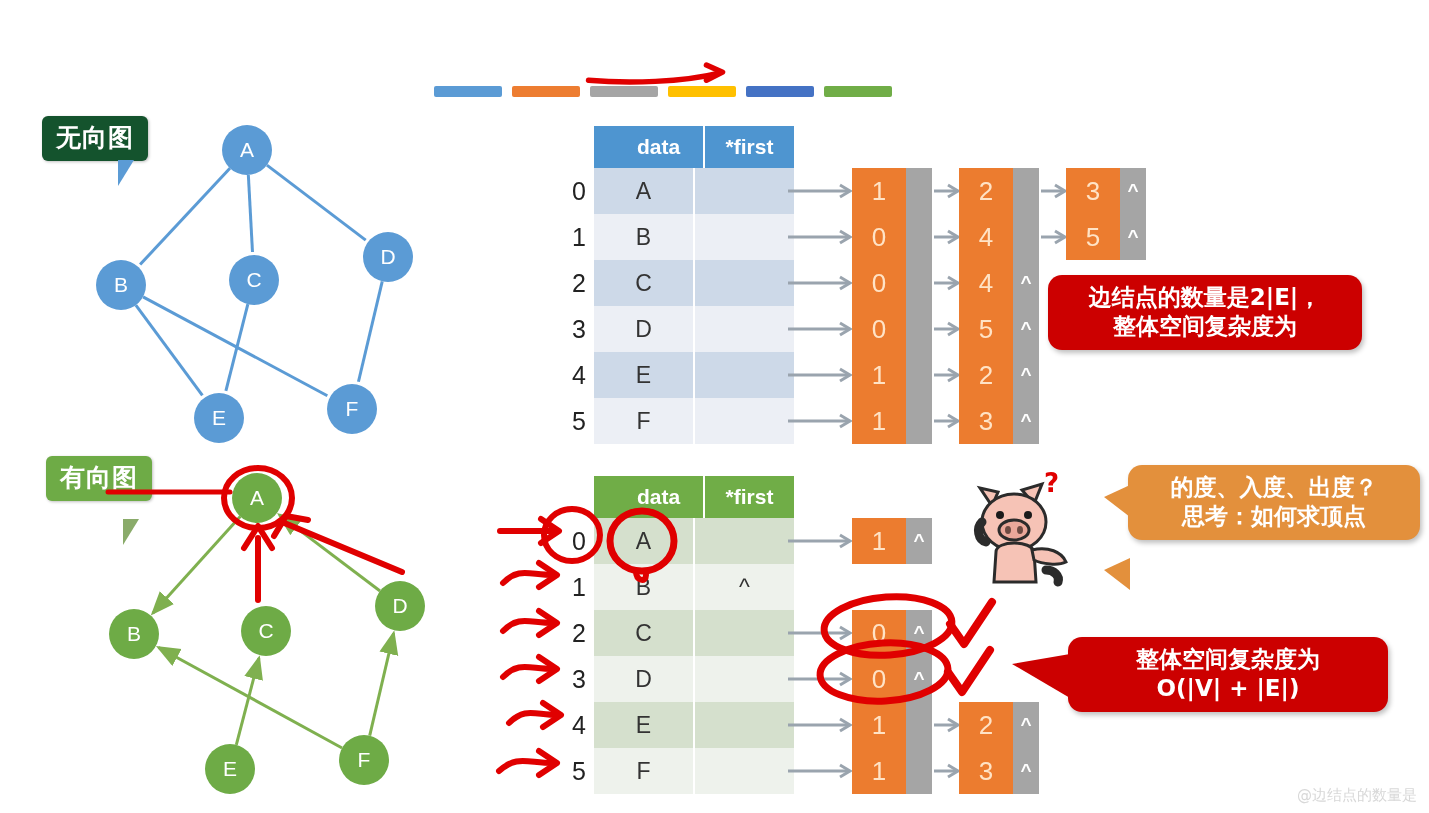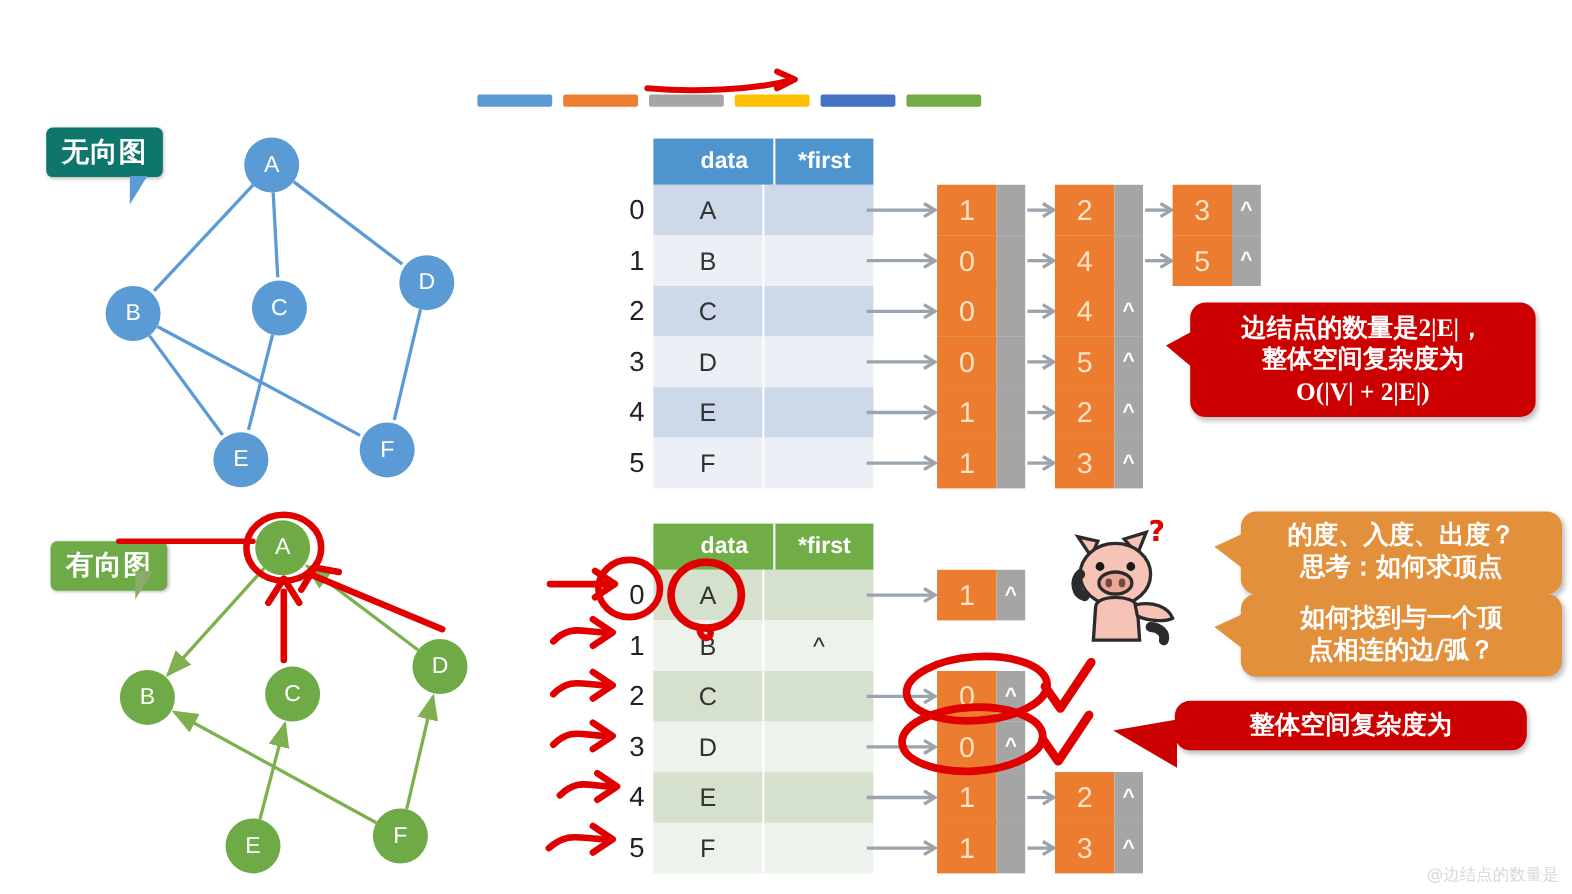--- a/index.html
+++ b/index.html
@@ -30,21 +30,21 @@
     font-family:"Liberation Sans",sans-serif;
   }
   .node.blue{background:#5b9bd5;}
   .node.green{background:#6eab46;}
   .tagbubble{
     position:absolute;border-radius:6px;color:#fff;
     font-size:25px;font-weight:bold;padding:5px 14px 7px 14px;
     font-family:"DejaVu Sans",sans-serif;letter-spacing:1px;
     box-shadow:1px 1px 3px rgba(0,0,0,.25);
   }
-  .tagbubble.blue{background:#0f766e;text-align:center;}
+  .tagbubble.blue{background:#14532d;text-align:center;}
   .tagbubble.green{background:#6eab46;}
   .tagtail{position:absolute;width:0;height:0;}
 
   
   .adjtable{position:absolute;width:200px;}
   .thead{display:flex;height:42px;}
   .thead>div{
     flex:1;display:flex;align-items:center;justify-content:center;
     color:#fff;font-weight:bold;font-size:21px;
   }
@@ -159,21 +159,21 @@
   </svg>
   <div class="abs" id="nodes-directed" style="left:0;top:0;width:520px;height:813px;">
       <div class="node green" style="left: 232px; top: 473px; height: 50px; width: 50px;">A</div>
       <div class="node green" style="left: 109px; top: 609px; height: 50px; width: 50px;">B</div>
       <div class="node green" style="left: 241px; top: 606px; height: 50px; width: 50px;">C</div>
       <div class="node green" style="left: 375px; top: 581px; height: 50px; width: 50px;">D</div>
       <div class="node green" style="left: 205px; top: 744px; height: 50px; width: 50px;">E</div>
       <div class="node green" style="left: 339px; top: 735px; height: 50px; width: 50px;">F</div>
     </div>
 
-  <div class="tagbubble green" style="left:46px;top:492px;">
+  <div class="tagbubble green" style="left:46px;top:456px;">
     <span>有向图</span>
   </div>
   <div class="tagtail" style="left:123px;top:519px;border-left:16px solid #8aab6a;border-bottom:26px solid transparent;"></div>
 
   <svg class="abs" style="left:30px;top:460px;" width="430" height="200">
     <path d="M78,32 L200,32" stroke="#e00000" stroke-width="5" fill="none" stroke-linecap="round"></path>
     <ellipse cx="228" cy="38" rx="34" ry="30" stroke="#e00000" stroke-width="6" fill="none"></ellipse>
     <path d="M228,78 L228,140" stroke="#e00000" stroke-width="6" fill="none" stroke-linecap="round"></path>
     <path d="M214,88 L228,66 L242,88" stroke="#e00000" stroke-width="6" fill="none" stroke-linecap="round" stroke-linejoin="round"></path>
     <path d="M252,62 L372,112" stroke="#e00000" stroke-width="6" fill="none" stroke-linecap="round"></path>
@@ -417,41 +417,37 @@
     <path d="M86,66 C86,76 96,78 96,70" stroke="#e00000" stroke-width="6" fill="none" stroke-linecap="round"></path>
   </svg>
 
   <svg class="abs" style="left:826px;top:596px;" width="240" height="120">
     <ellipse cx="62" cy="30" rx="64" ry="29" stroke="#e00000" stroke-width="7" fill="none" transform="rotate(-4 62 30)"></ellipse>
     <ellipse cx="58" cy="76" rx="64" ry="29" stroke="#e00000" stroke-width="7" fill="none" transform="rotate(-3 58 76)"></ellipse>
     <path d="M124,28 L138,48 L166,6" stroke="#e00000" stroke-width="8" fill="none" stroke-linecap="round" stroke-linejoin="round"></path>
     <path d="M122,76 L136,96 L164,54" stroke="#e00000" stroke-width="8" fill="none" stroke-linecap="round" stroke-linejoin="round"></path>
   </svg>
 
-  <div class="callout red" style="left:1082px;top:275px;width:290px;font-family:Liberation Serif, serif;">
+  <div class="callout red" style="left:1048px;top:275px;width:290px;">
     <div class="line">边结点的数量是2|E|，</div>
     <div class="line">整体空间复杂度为</div>
-    <div class="line">O(|V| + 2|E|)</div>
   </div>
   <div class="ctail" style="left:1060px;top:300px;border-right:26px solid #cc0000;border-top:14px solid transparent;border-bottom:22px solid transparent;"></div>
 
   <div class="callout orange" style="left:1128px;top:465px;width:268px;">
     <div class="line">的度、入度、出度？</div>
     <div class="line">思考：如何求顶点</div>
   </div>
   <div class="ctail" style="left:1104px;top:485px;border-right:26px solid #e3903c;border-top:12px solid transparent;border-bottom:20px solid transparent;"></div>
 
-  <div class="callout orange" style="left:1128px;top:540px;width:268px;">
-    <div class="line">如何找到与一个顶</div>
-    <div class="line">点相连的边/弧？</div>
-  </div>
   <div class="ctail" style="left:1104px;top:558px;border-right:26px solid #e3903c;border-top:12px solid transparent;border-bottom:20px solid transparent;"></div>
 
   <div class="callout red" style="left:1068px;top:637px;width:296px;">
     <div class="line">整体空间复杂度为</div>
+    <div class="line">O(|V| + |E|)</div>
   </div>
   <div class="ctail" style="left:1012px;top:654px;border-right:58px solid #cc0000;border-top:10px solid transparent;border-bottom:34px solid transparent;"></div>
 
   <svg class="abs" style="left:962px;top:466px;" width="126" height="118" viewBox="0 0 126 118">
     <g stroke="#2b2b2b" stroke-width="3" fill="#f6c3b6">
       <path d="M30,40 L18,22 L36,26 Z"></path>
       <path d="M72,38 L80,18 L60,24 Z"></path>
       <ellipse cx="52" cy="56" rx="32" ry="28"></ellipse>
       <path d="M34,86 C34,74 70,74 72,86 L74,116 L32,116 Z"></path>
       <path d="M70,84 C86,80 100,86 104,96 C96,100 80,98 72,94 Z"></path>

